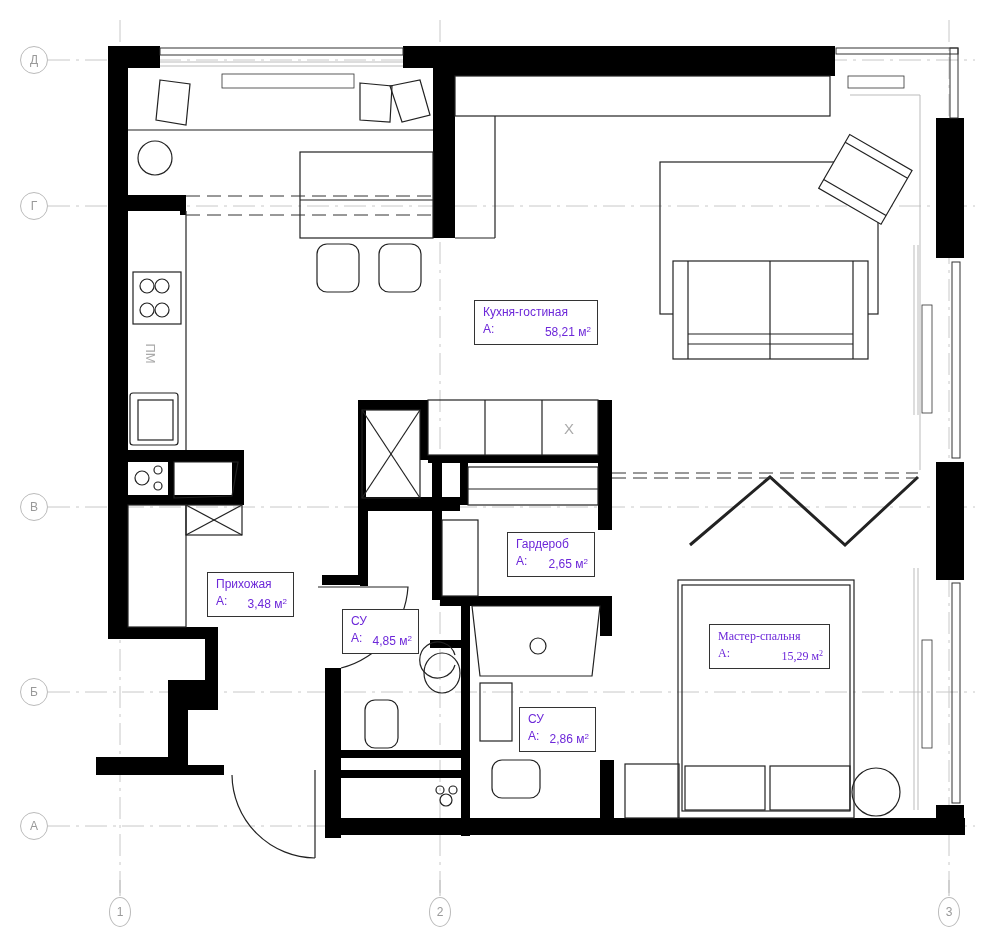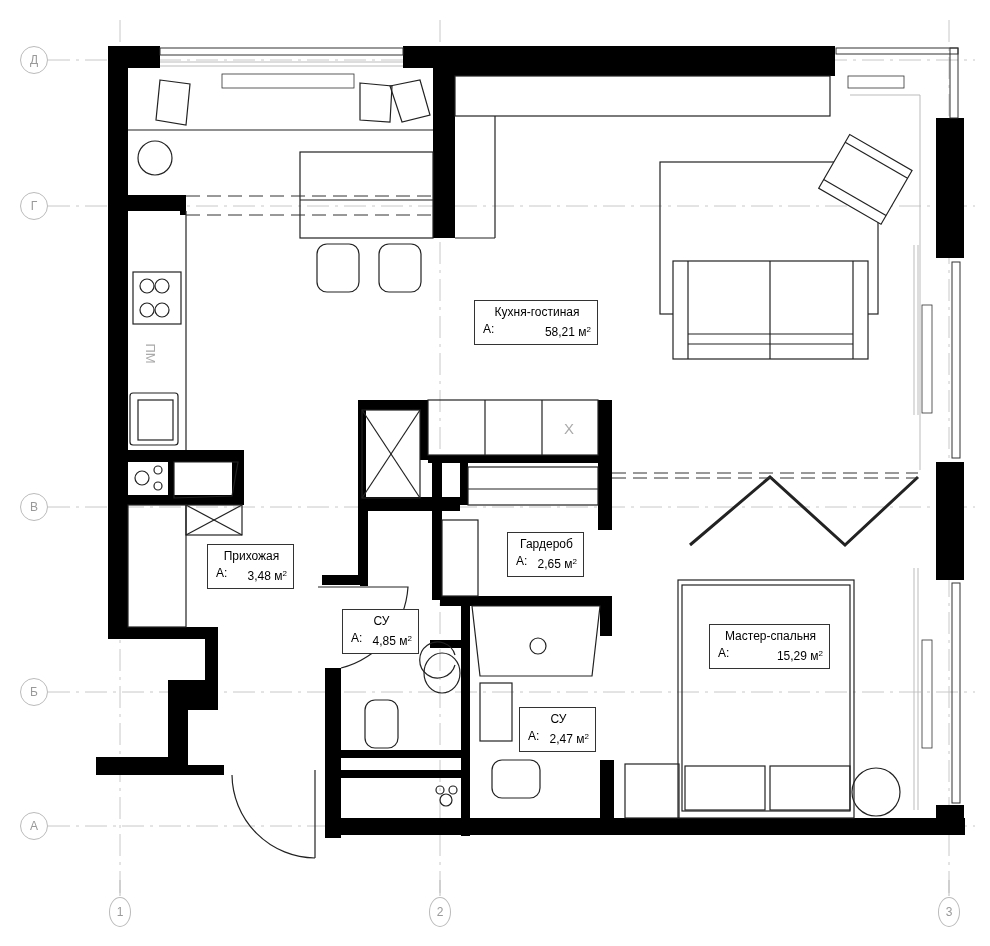--- a/index.html
+++ b/index.html
@@ -1,21 +1,21 @@
 <!DOCTYPE html>
 <html><head>
   <meta charset="utf-8">
   <style>
     html, body { margin: 0; padding: 0; background: #ffffff; }
     body { width: 990px; height: 946px; position: relative; overflow: hidden;
            font-family: "Liberation Sans", sans-serif; }
     #plan { position: absolute; left: 0; top: 0; width: 990px; height: 946px; }
     .room-label { position: absolute; background: #fff; border: 1px solid #333;
-                  font-size: 12px; color: #000000; padding: 3px 6px 3px 8px; line-height: 17px;
-                  box-sizing: border-box; text-align: center; }
+                  font-size: 12px; color: #6d28d9; padding: 3px 6px 3px 8px; line-height: 17px;
+                  box-sizing: border-box; }
     .room-label .nm { display: block; white-space: nowrap; }
     .room-label .ar { display: flex; justify-content: space-between; white-space: nowrap; }
     .room-label sup { font-size: 8px; vertical-align: 4px; }
     .axis-bubble { position: absolute; width: 28px; height: 28px; border: 1px solid #bbb;
                    border-radius: 50%; box-sizing: border-box; color: #999; font-size: 12px;
                    text-align: center; line-height: 26px; background: #fff; }
     .axis-bubble.v { width: 22px; height: 30px; line-height: 28px; }
     .pm { position: absolute; color: #aaa; font-size: 13px; transform: rotate(90deg);
           transform-origin: center; }
     .x-mark { position: absolute; color: #aaa; font-size: 15px; }
@@ -229,51 +229,51 @@
 <div class="x-mark" style="left:564px;top:420px;">X</div>
 
 <div class="room-label" style="left:474px;top:300px;width:124px;">
   <span class="nm">Кухня-гостиная</span>
   <span class="ar">
       <span>A:</span>
       <span><span>58,21 м</span><sup>2</sup></span>
     </span>
 </div>
 
-<div class="room-label" style="left:207px;top:544px;width:87px;">
+<div class="room-label" style="left:207px;top:572px;width:87px;">
   <span class="nm">Прихожая</span>
   <span class="ar">
       <span>A:</span>
       <span><span>3,48 м</span><sup>2</sup></span>
     </span>
 </div>
 
 <div class="room-label" style="left:342px;top:609px;width:77px;">
   <span class="nm">СУ</span>
   <span class="ar">
       <span>A:</span>
       <span><span>4,85 м</span><sup>2</sup></span>
     </span>
 </div>
 
-<div class="room-label" style="left:507px;top:532px;width:77px;">
+<div class="room-label" style="left:507px;top:532px;width:88px;">
   <span class="nm">Гардероб</span>
   <span class="ar">
       <span>A:</span>
       <span><span>2,65 м</span><sup>2</sup></span>
     </span>
 </div>
 
 <div class="room-label" style="left:519px;top:707px;width:77px;">
   <span class="nm">СУ</span>
   <span class="ar">
       <span>A:</span>
-      <span><span>2,47 м</span><sup>2</sup></span>
-    </span>
-</div>
-
-<div class="room-label" style="left:709px;top:624px;width:121px;">
+      <span><span>2,86 м</span><sup>2</sup></span>
+    </span>
+</div>
+
+<div class="room-label" style="left:709px;top:624px;width:121px;font-family:Liberation Serif, serif;">
   <span class="nm">Мастер-спальня</span>
   <span class="ar">
       <span>A:</span>
       <span><span>15,29 м</span><sup>2</sup></span>
     </span>
 </div>
 
 </body></html>

